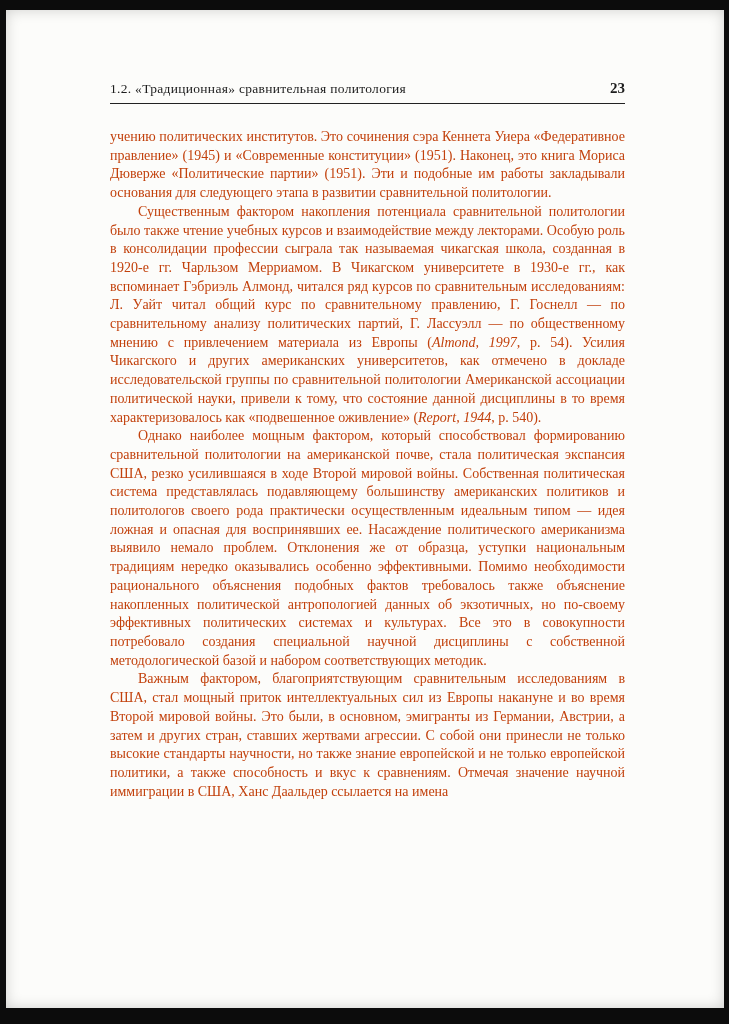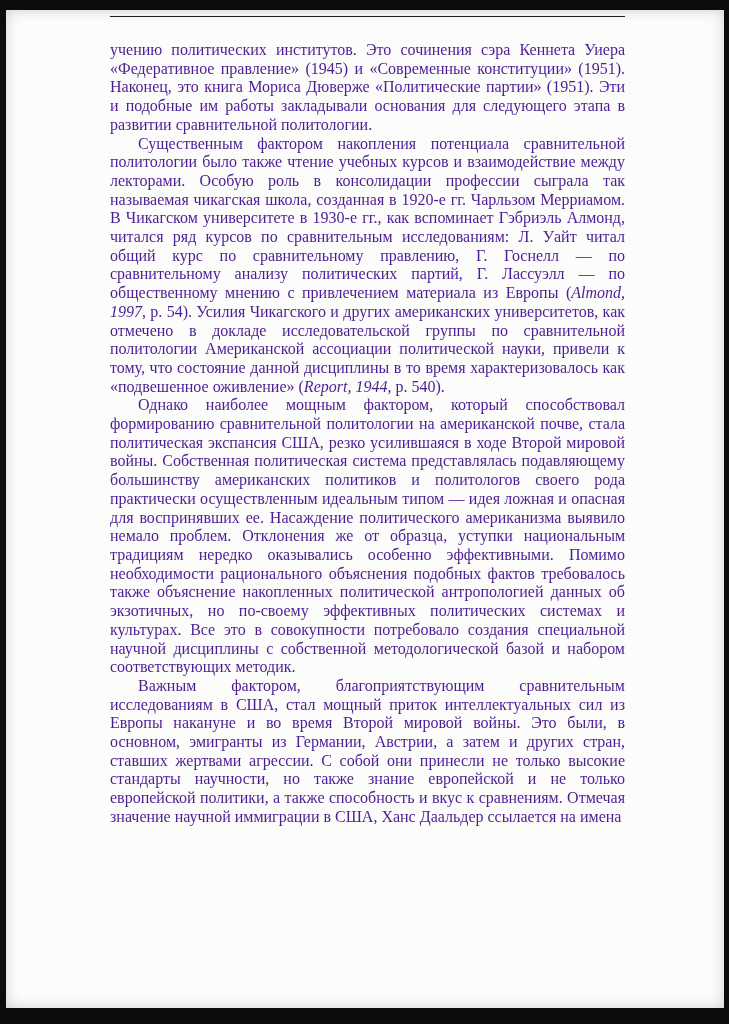--- a/index.html
+++ b/index.html
@@ -41,42 +41,46 @@
     font-size: 15px;
     font-weight: bold;
   }
   .header-rule {
     border: 0;
     border-top: 1.2px solid #222;
     margin: 6px 0 0 0;
   }
   .body-text {
     margin-top: 24px;
-    font-size: 16px;
+    font-size: 14px;
     line-height: 18.7px;
     text-align: justify;
-    color: #4c1d95;
+    color: #c2410c;
     hyphens: auto;
     -webkit-hyphens: auto;
   }
   .para {
     margin: 0;
     text-indent: 28px;
   }
   .para.no-indent {
     text-indent: 0;
   }
   .para em {
   }
 </style>
 </head>
 <body>
 
 <div class="page">
   <div class="page-inner">
+    <div class="running-header">
+      <span class="header-title">1.2. «Традиционная» сравнительная политология</span>
+      <span class="header-pagenum">23</span>
+    </div>
     <hr class="header-rule">
     <div class="body-text" id="body-text">
         <p class="para no-indent"><span>учению политических институтов. Это сочинения сэра Кеннета Уиера «Федеративное правление» (1945) и «Современные конституции» (1951). Наконец, это книга Мориса Дюверже «Политические партии» (1951). Эти и подобные им работы закладывали основания для следующего этапа в развитии сравнительной политологии.</span></p>
         <p class="para"><span>Существенным фактором накопления потенциала сравнительной политологии было также чтение учебных курсов и взаимодействие между лекторами. Особую роль в консолидации профессии сыграла так называемая чикагская школа, созданная в 1920-е гг. Чарльзом Мерриамом. В Чикагском университете в 1930-е гг., как вспоминает Гэбриэль Алмонд, читался ряд курсов по сравнительным исследованиям: Л. Уайт читал общий курс по сравнительному правлению, Г. Госнелл — по сравнительному анализу политических партий, Г. Лассуэлл — по общественному мнению с привлечением материала из Европы (</span><em>Almond, 1997</em><span>, p. 54). Усилия Чикагского и других американских университетов, как отмечено в докладе исследовательской группы по сравнительной политологии Американской ассоциации политической науки, привели к тому, что состояние данной дисциплины в то время характеризовалось как «подвешенное оживление» (</span><em>Report, 1944</em><span>, p. 540).</span></p>
         <p class="para"><span>Однако наиболее мощным фактором, который способствовал формированию сравнительной политологии на американской почве, стала политическая экспансия США, резко усилившаяся в ходе Второй мировой войны. Собственная политическая система представлялась подавляющему большинству американских политиков и политологов своего рода практически осуществленным идеальным типом — идея ложная и опасная для воспринявших ее. Насаждение политического американизма выявило немало проблем. Отклонения же от образца, уступки национальным традициям нередко оказывались особенно эффективными. Помимо необходимости рационального объяснения подобных фактов требовалось также объяснение накопленных политической антропологией данных об экзотичных, но по-своему эффективных политических системах и культурах. Все это в совокупности потребовало создания специальной научной дисциплины с собственной методологической базой и набором соответствующих методик.</span></p>
         <p class="para"><span>Важным фактором, благоприятствующим сравнительным исследованиям в США, стал мощный приток интеллектуальных сил из Европы накануне и во время Второй мировой войны. Это были, в основном, эмигранты из Германии, Австрии, а затем и других стран, ставших жертвами агрессии. С собой они принесли не только высокие стандарты научности, но также знание европейской и не только европейской политики, а также способность и вкус к сравнениям. Отмечая значение научной иммиграции в США, Ханс Даальдер ссылается на имена</span></p>
       </div>
   </div>
 </div>
 

